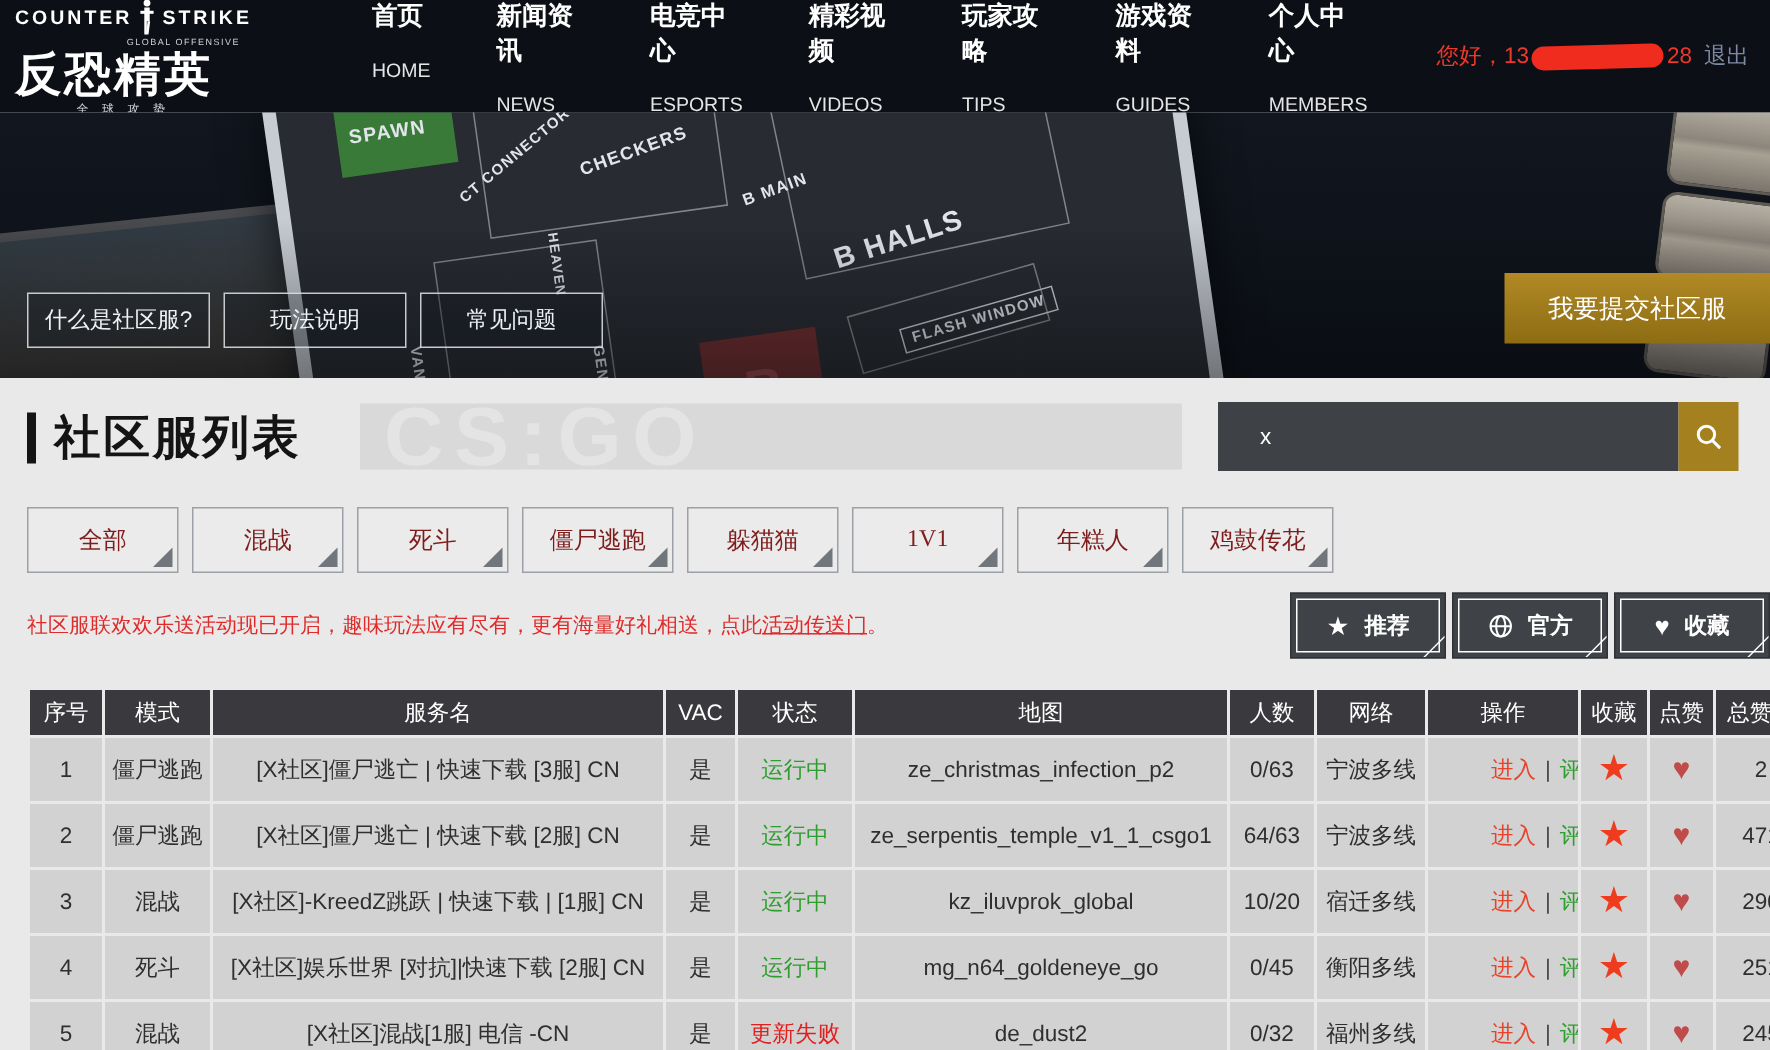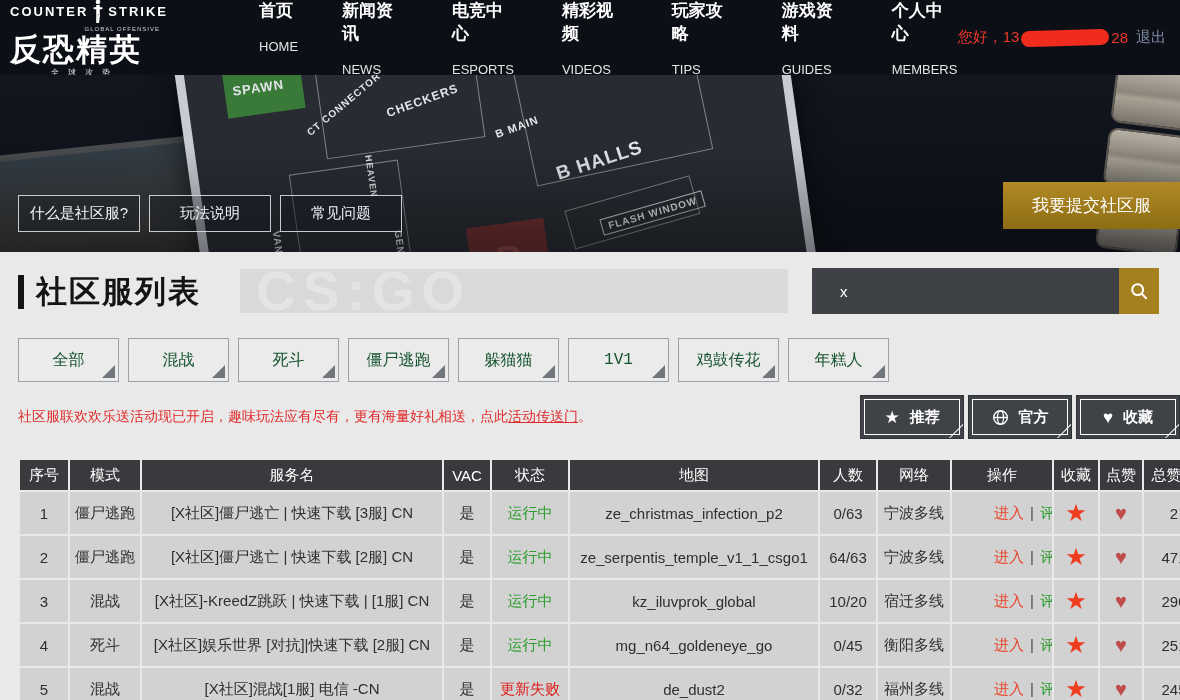--- a/index.html
+++ b/index.html
@@ -12,21 +12,21 @@
   .logo-row1 { display:flex; align-items:center; gap:4px; font-size:13px; font-weight:bold; letter-spacing:2px;text-align:center; }
   .logo-soldier { width:12px; height:26px; display:inline-block; }
   .logo-sub-en { font-size:6px; letter-spacing:1px; color:#cfd3d8; text-align:right; width:150px; margin-top:1px;}
   .logo-cn { font-size:31px; font-weight:900; letter-spacing:2px; margin-top:2px; }
   .logo-cn-sub { font-size:8px; letter-spacing:9px; color:#d8dbe0; margin-top:4px; text-align:center; width:150px;}
   .nav-items { display:flex; gap:44px; margin-left:28px; }
   .nav-item { color:#fff; cursor:pointer; }
   .nav-item .zh { font-size:17px; font-weight:bold; display:block; }
   .nav-item .en { font-size:13px; display:block; margin-top:17px; color:#e5e5e5; }
   .nav-right { margin-left:auto; display:flex; align-items:center; font-size:15px; white-space:nowrap; }
-  .greeting { color:#ee382b; display:flex; align-items:center; }
+  .greeting { color:#ee382b; display:flex; align-items:center;margin-left:46px; }
   .scribble { display:inline-block; width:88px; height:16px; background:#ef2c1e; border-radius:8px; transform:rotate(-1.5deg); margin:0 2px; }
   .logout { color:#7e89a3; margin-left:8px; cursor:pointer; }
 
   
   .hero { height:177px; background:linear-gradient(180deg,#11161f 0%, #0c1017 100%); position:relative; overflow:hidden; }
   .hero::after { content:""; position:absolute; inset:0; background:linear-gradient(180deg, rgba(8,10,14,0) 40%, rgba(8,10,14,.45) 100%); pointer-events:none; }
   .photo-left { position:absolute; left:-30px; top:70px; width:270px; height:160px; transform:rotate(-6deg);
      background:linear-gradient(180deg,#55656e 0%, #6e665a 55%, #49423a 100%); opacity:.5; border:6px solid rgba(200,205,210,.45); }
   .map-photo { position:absolute; left:190px; top:-58px; width:610px; height:290px; background:#282b31;
      border:9px solid #c7ccd2; transform:rotate(-8deg); box-shadow:0 10px 30px rgba(0,0,0,.65); overflow:hidden; }
@@ -52,21 +52,21 @@
   .page-title { position:absolute; left:18px; top:19px; display:flex; align-items:center; z-index:2; }
   .title-bar { width:6px; height:34px; background:#141414; margin-right:12px; }
   .page-title h1 { font-size:31px; font-weight:900; color:#141414; letter-spacing:2px; }
   .search { position:absolute; right:21px; top:16px; display:flex; z-index:3; }
   .search input { width:307px; height:46px; background:#3e4247; border:none; color:#fff; font-size:15px;
      padding-left:28px; outline:none; font-family:inherit; }
   .search-btn { width:40px; height:46px; background:#a5801f; border:none; cursor:pointer; display:flex; align-items:center; justify-content:center; }
 
   .filters { display:flex; gap:9px; margin:8px 0 0 18px; }
   .filter-tab { position:relative; width:101px; height:44px; border:1px solid #9ba1a7; background:rgba(255,255,255,.12);
-     color:#14532d; font-size:16px; cursor:pointer; font-family:Liberation Mono, monospace; }
+     color:#7f1d1d; font-size:16px; cursor:pointer; font-family:Liberation Serif, serif; }
   .filter-tab::after { content:""; position:absolute; right:3px; bottom:3px; width:0; height:0;
      border-left:13px solid transparent; border-bottom:13px solid #71767c; }
 
   .notice-row { display:flex; align-items:center; margin:13px 0 0 18px; height:44px; }
   .notice { color:#e02b2b; font-size:14px; }
   .notice a { color:#e02b2b; text-decoration:underline; cursor:pointer; }
   .action-btns { margin-left:auto; display:flex; gap:4px; }
   .action-btn { position:relative; width:104px; height:44px; background:#3f4347; border:1px solid #2e3236;
      color:#fff; font-size:15px; font-weight:bold; cursor:pointer; overflow:hidden;
      display:flex; align-items:center; justify-content:center; gap:10px; font-family:inherit; }
@@ -220,23 +220,23 @@
     <button class="filter-tab">混战</button>
 
     <button class="filter-tab">死斗</button>
 
     <button class="filter-tab">僵尸逃跑</button>
 
     <button class="filter-tab">躲猫猫</button>
 
     <button class="filter-tab">1V1</button>
 
+    <button class="filter-tab">年糕人</button>
+
     <button class="filter-tab">鸡鼓传花</button>
-
-    <button class="filter-tab">年糕人</button>
   </div>
 
   <div class="notice-row">
     <div class="notice">
       <span>社区服联欢欢乐送活动现已开启，趣味玩法应有尽有，更有海量好礼相送，点此</span><a>活动传送门</a><span>。</span>
     </div>
     <div class="action-btns" id="action-btns">
     <button class="action-btn">
       <span class="ic" style="display: inline-flex;">★</span>
 

